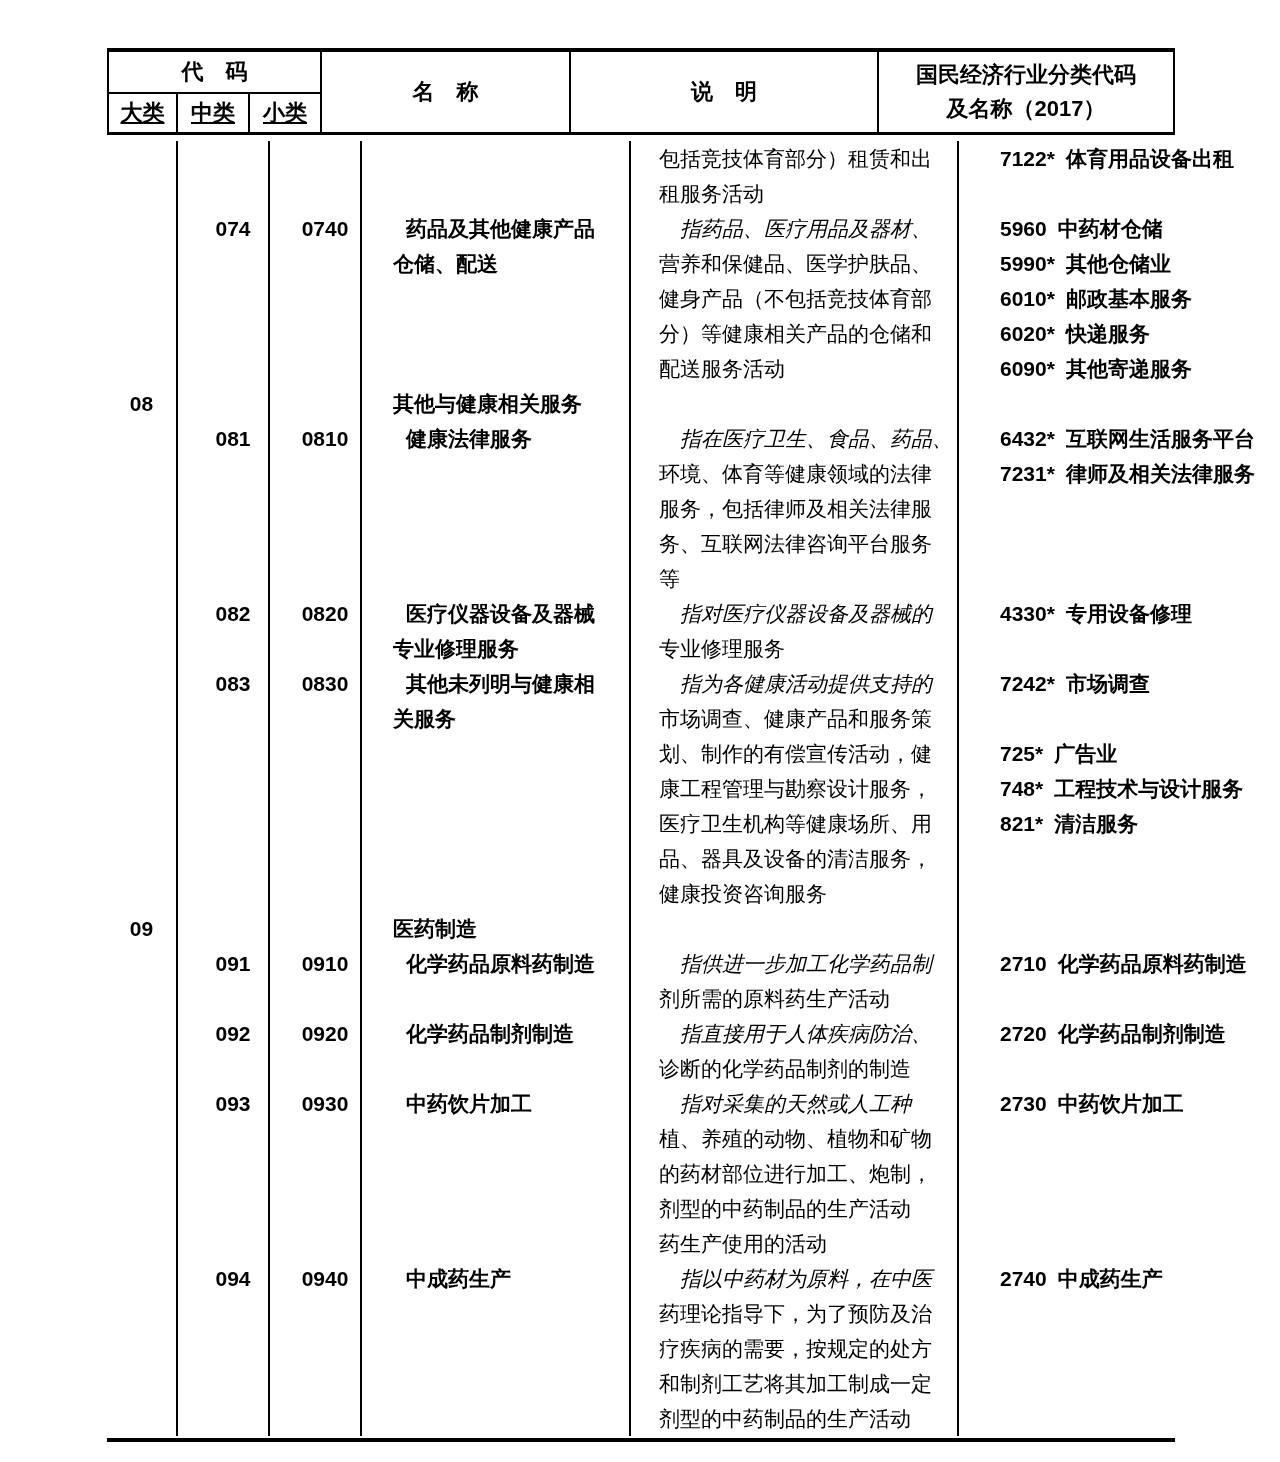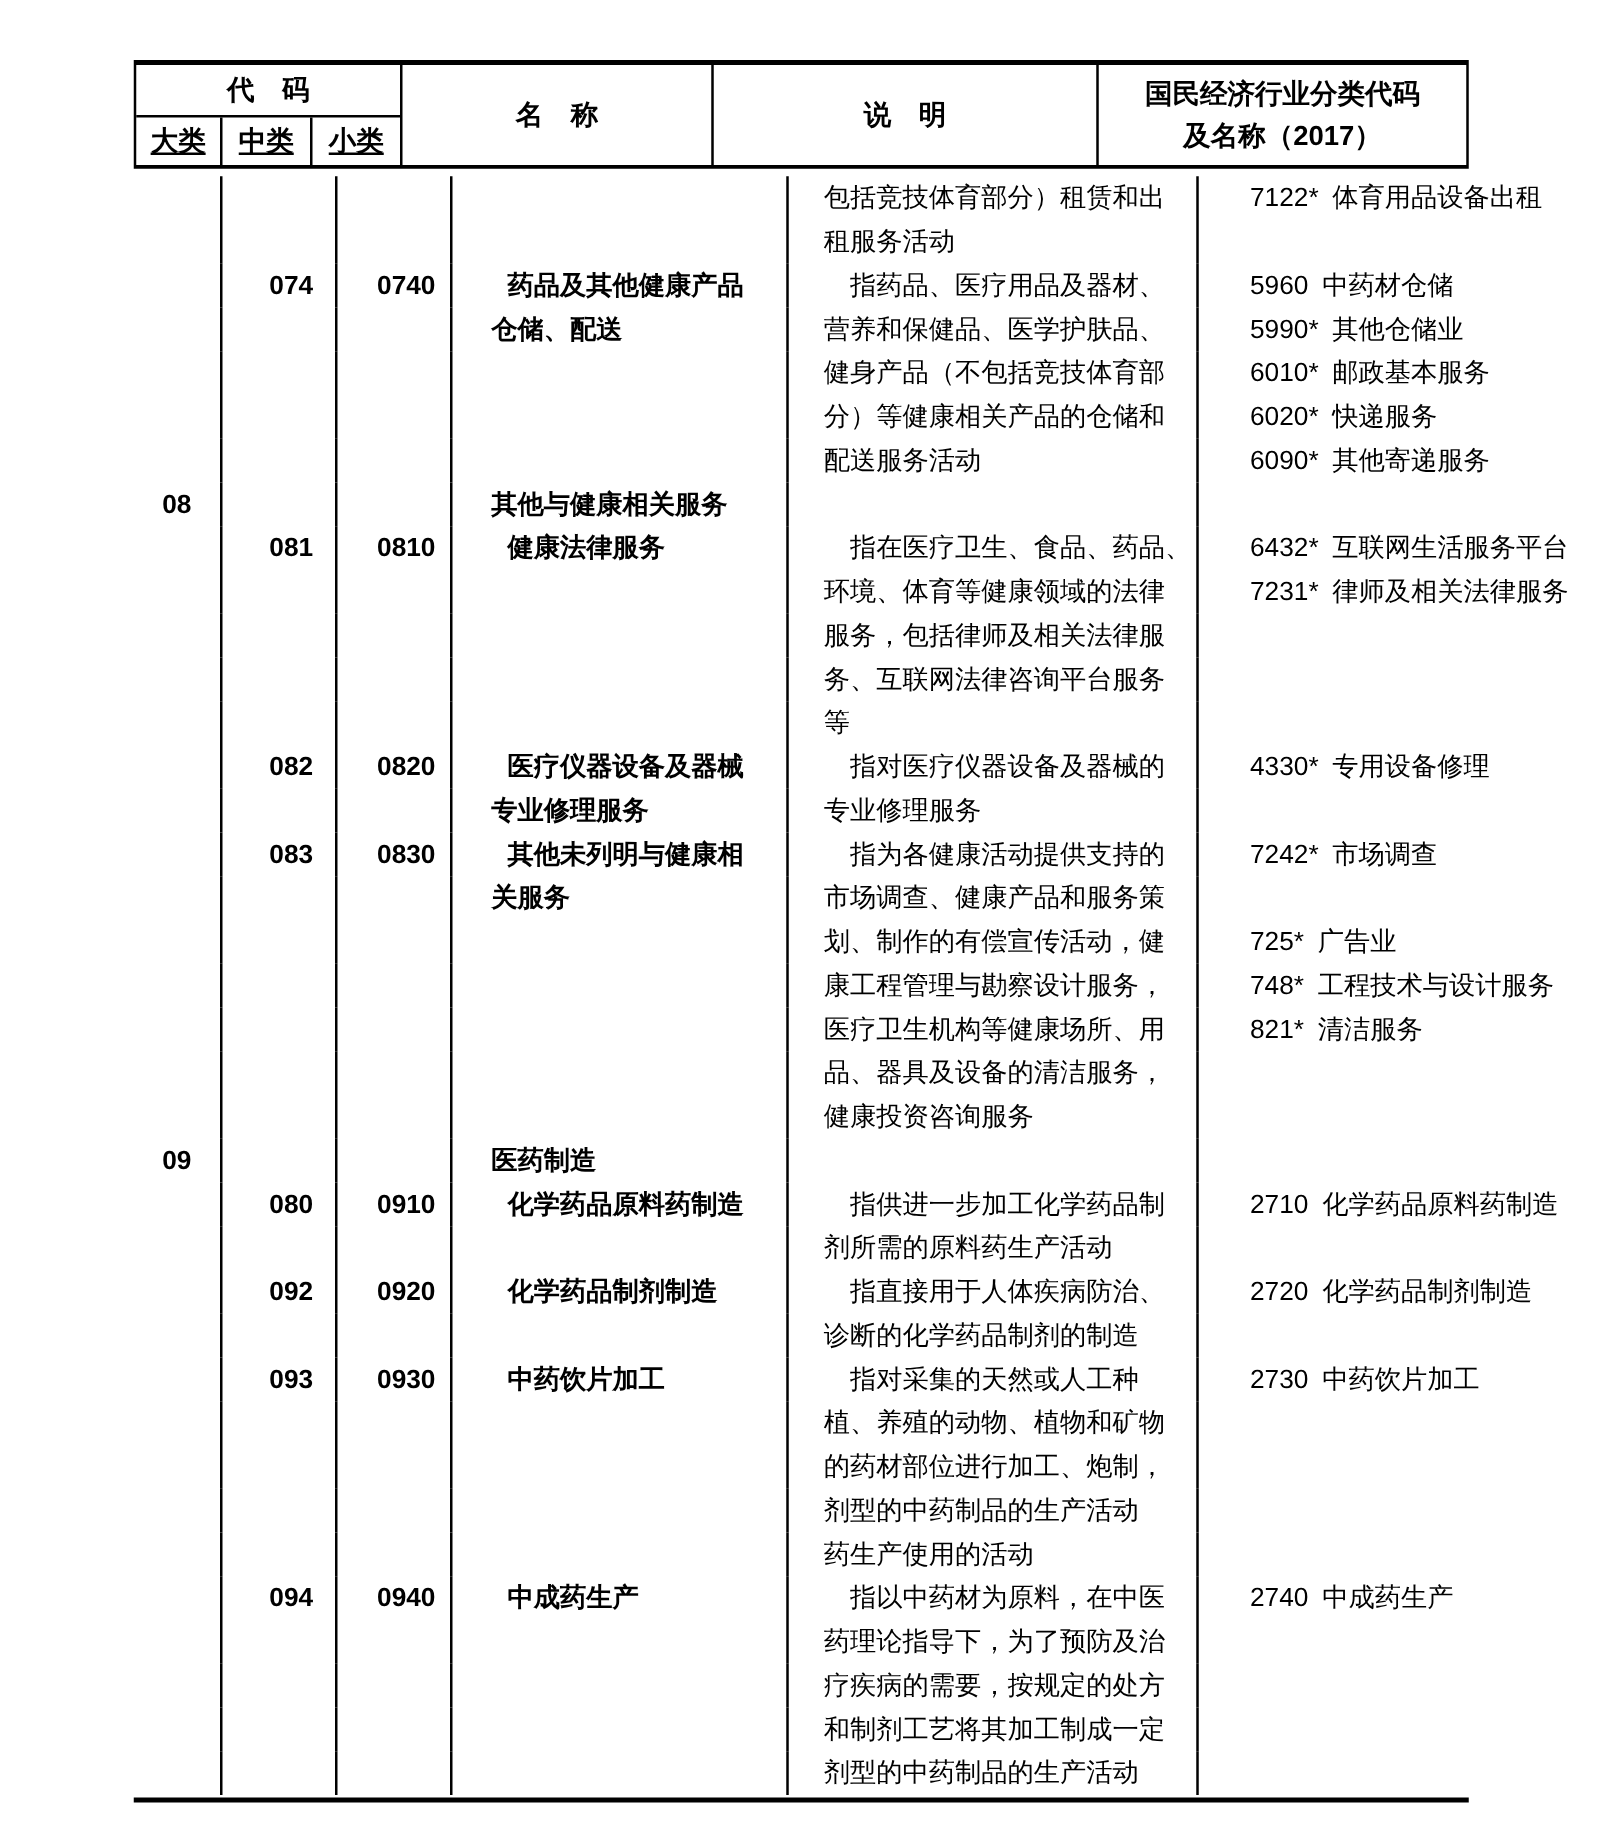--- a/index.html
+++ b/index.html
@@ -23,22 +23,22 @@
         justify-content:center;box-sizing:border-box;border-right:2px solid #000;
         text-align:center;line-height:34px;}
   
   .tbody{padding-top:6px;font-size:21px;}
   .row{display:grid;grid-template-columns:71px 72px 72px 249px 308px 296px;height:35px;gap:20px;}
   .cell{box-sizing:border-box;line-height:35px;white-space:nowrap;overflow:visible;}
   .c-major,.c-middle,.c-minor{text-align:center;font-weight:bold;border-right:2px solid #000;}
   .c-name{font-weight:bold;padding-left:11px;border-right:2px solid #000;}
   .c-name.indent{padding-left:24px;}
   .c-desc{padding-left:8px;border-right:2px solid #000;}
-  .c-desc.indent{padding-left:29px;}
-  .c-ref{padding-left:21px;}
+  .c-desc.indent{padding-left:29px;font-style:italic;}
+  .c-ref{padding-left:21px;font-weight:bold;}
   .ref-label{margin-left:11px;}
 </style>
 </head>
 <body>
 
 <div class="page">
   <div class="table">
     <div class="thead">
       <div class="h-codes">
         <div class="h-code-group">代　码</div>
@@ -234,21 +234,21 @@
         <div class="row">
           <div class="cell c-major">09</div>
           <div class="cell c-middle"></div>
           <div class="cell c-minor"></div>
           <div class="cell c-name">医药制造</div>
           <div class="cell c-desc"></div>
           <div class="cell c-ref"></div>
         </div>
         <div class="row">
           <div class="cell c-major"></div>
-          <div class="cell c-middle">080</div>
+          <div class="cell c-middle">091</div>
           <div class="cell c-minor">0910</div>
           <div class="cell c-name indent">化学药品原料药制造</div>
           <div class="cell c-desc indent">指供进一步加工化学药品制</div>
           <div class="cell c-ref"><span class="ref-code">2710</span><span class="ref-label">化学药品原料药制造</span></div>
         </div>
         <div class="row">
           <div class="cell c-major"></div>
           <div class="cell c-middle"></div>
           <div class="cell c-minor"></div>
           <div class="cell c-name"></div>

